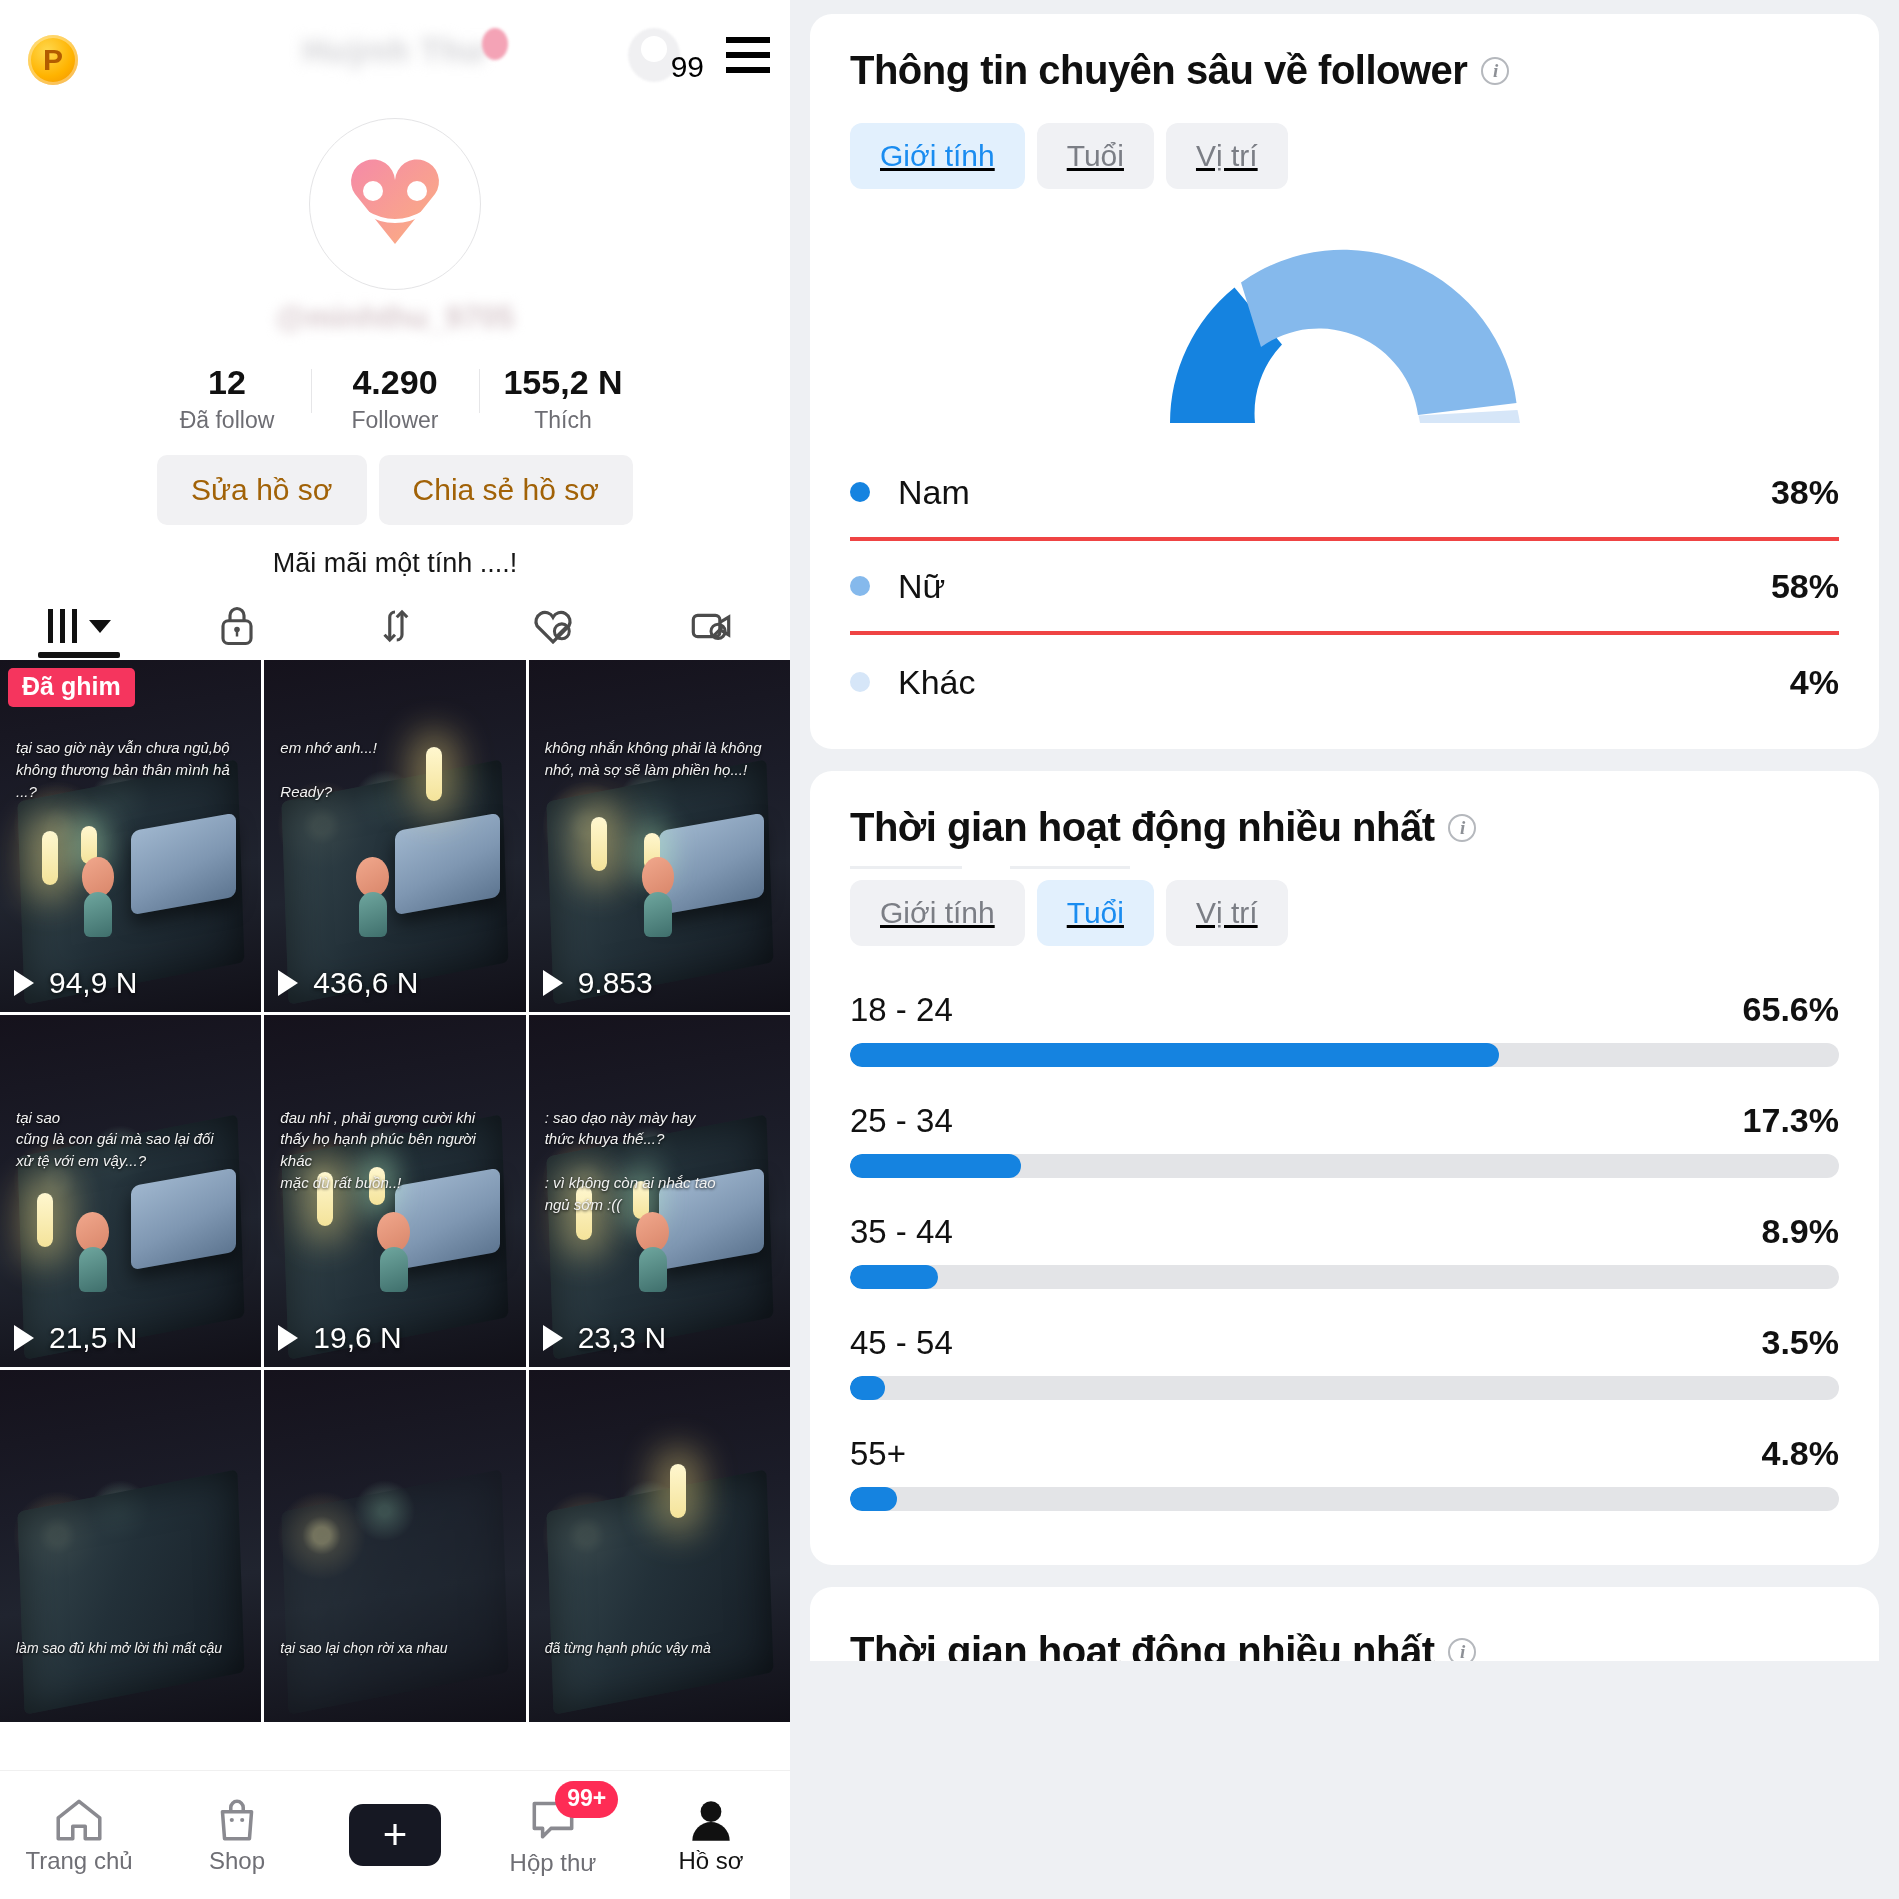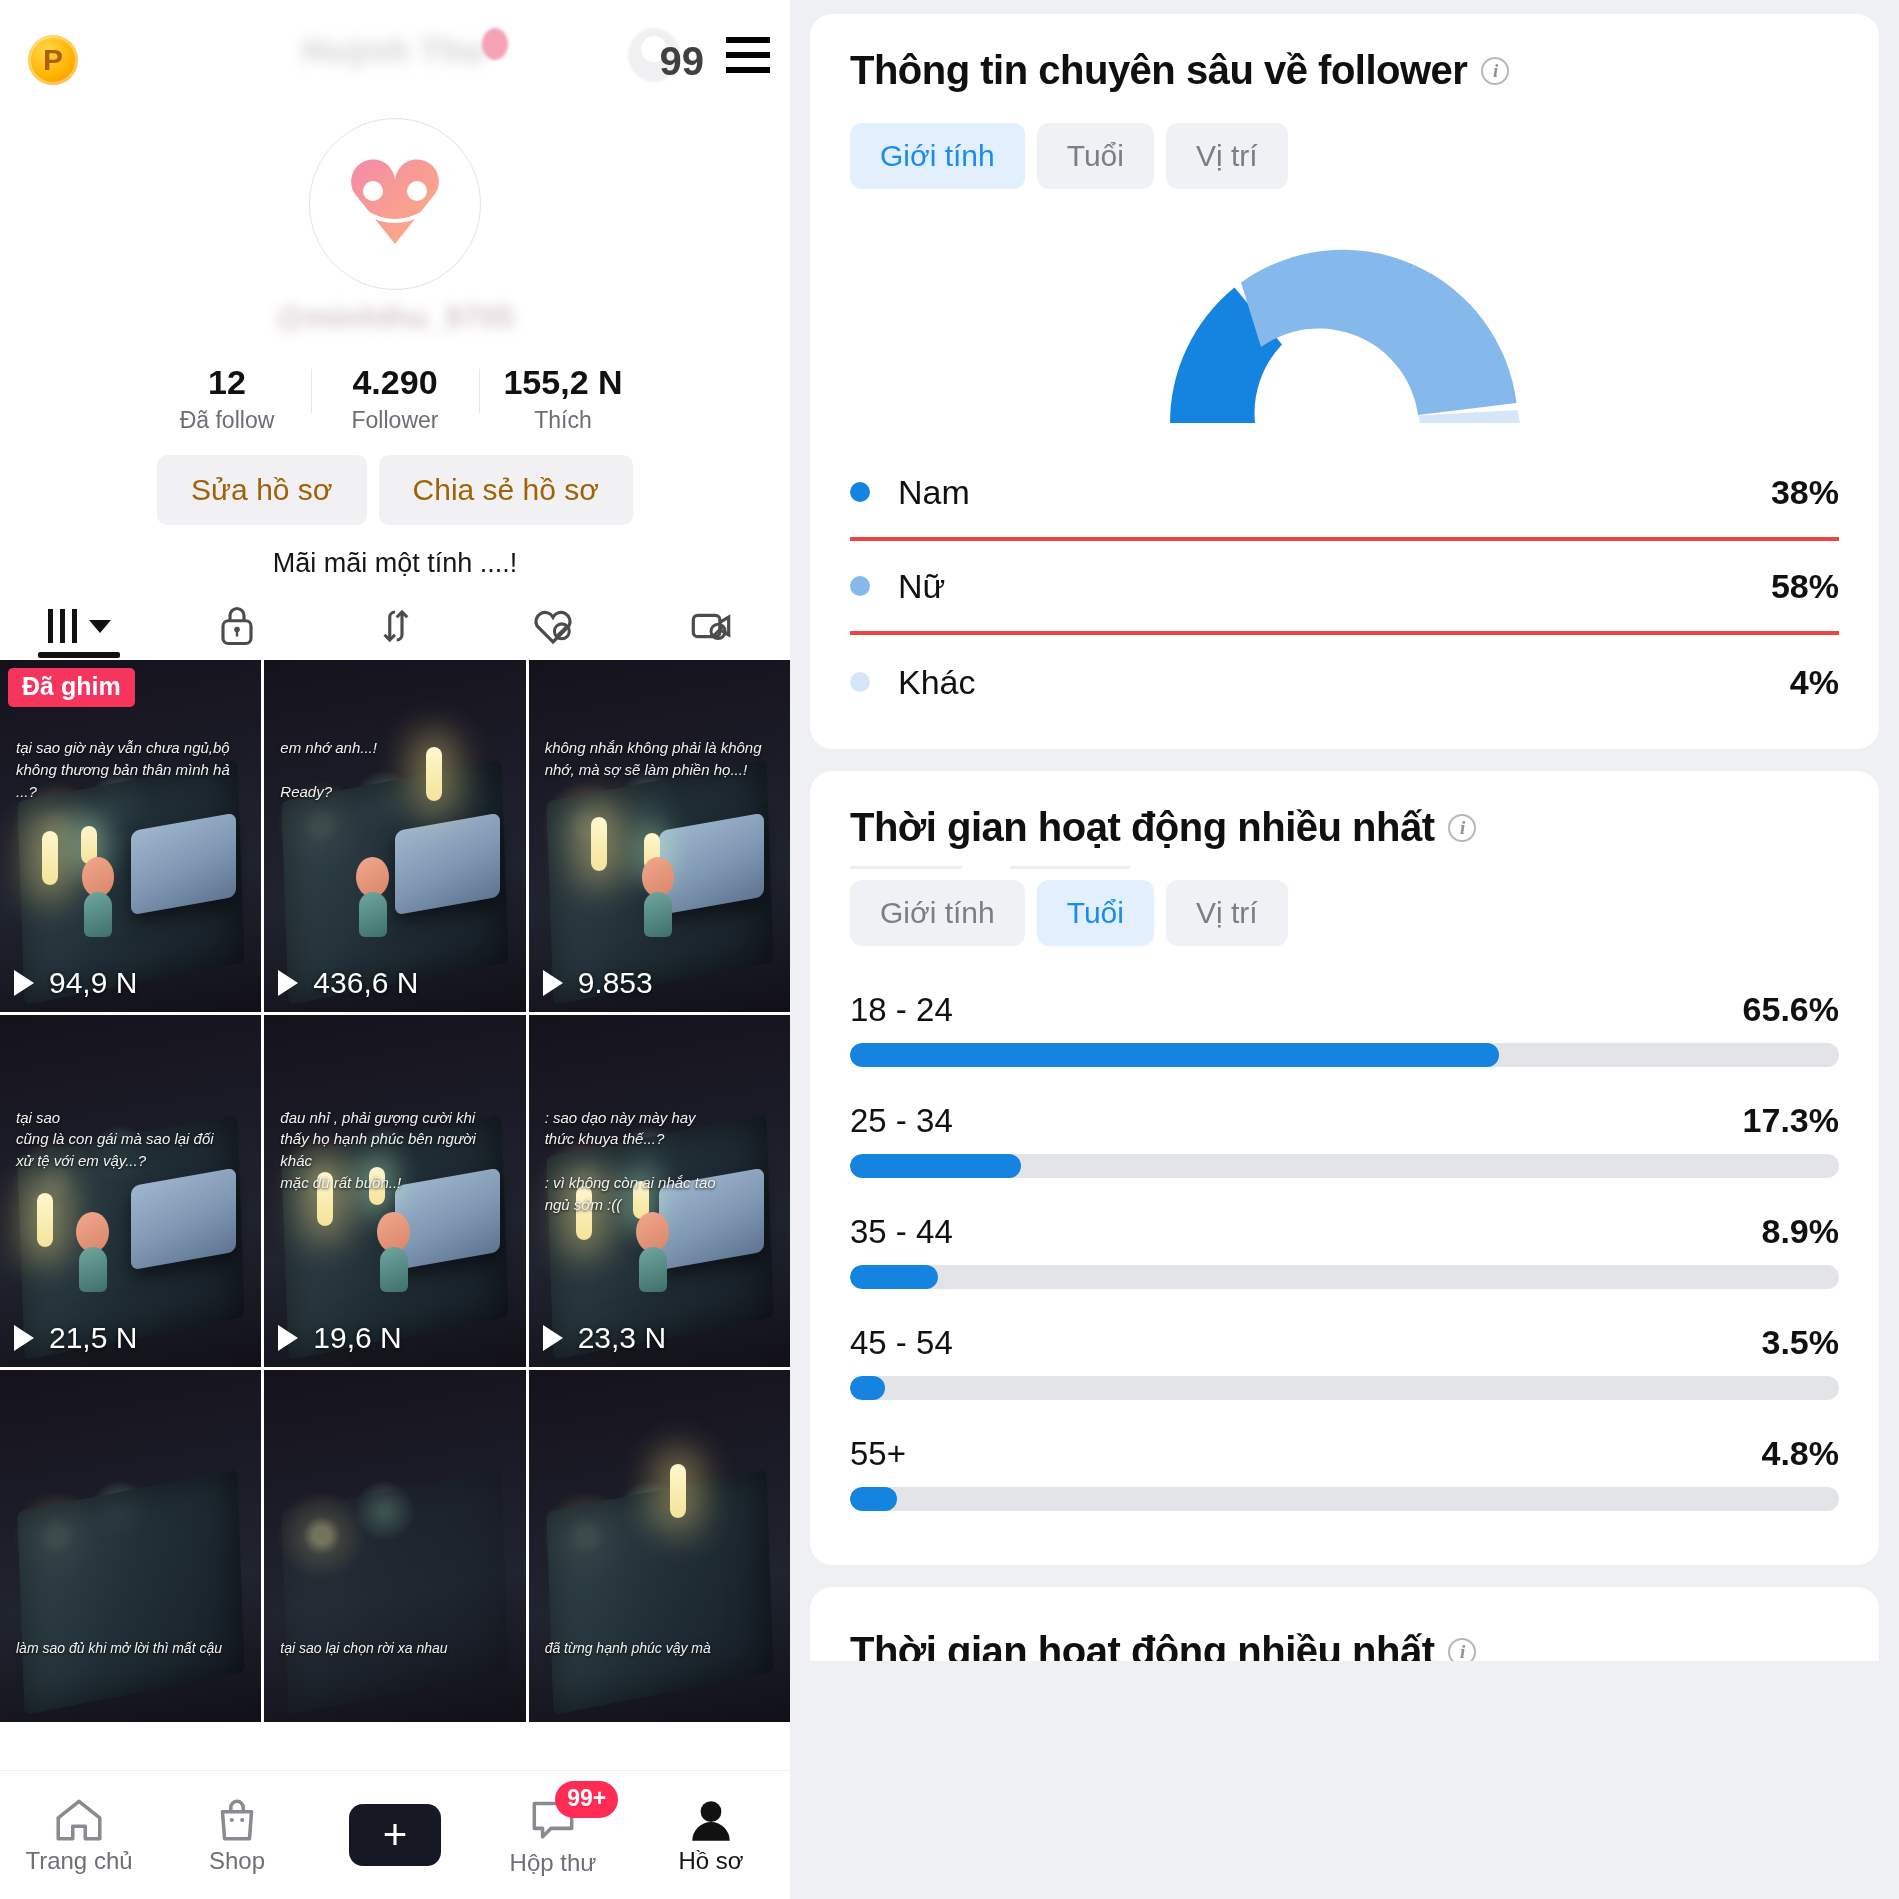--- a/index.html
+++ b/index.html
@@ -44,21 +44,21 @@
   .avatar-mini .ring {
     position: absolute; inset: 0; border-radius: 50%;
     background: #f0f0f2; filter: blur(1px);
   }
   .avatar-mini .head {
     position: absolute; left: 13px; top: 8px; width: 26px; height: 26px;
     border-radius: 50%; background: #fff;
   }
   .avatar-mini .cnt {
     position: absolute; right: -24px; bottom: -2px;
-    font-size: 40px; font-weight: bold; color: #404040;
+    font-size: 30px; font-weight: normal; color: #000000;
   }
   .hamburger { display: flex; flex-direction: column; gap: 9px; padding-left: 24px;}
   .hamburger span { display:block; width: 44px; height: 6px; background: #000; }
 
   .avatar-big {
     position: absolute; left: 50%; top: 118px; transform: translateX(-50%);
     width: 172px; height: 172px; border-radius: 50%;
     border: 1px solid #e4e4e6; background: #fff;
     display: flex; align-items: center; justify-content: center;
   }
@@ -210,21 +210,21 @@
   .card-title {
     display: flex; align-items: center; gap: 14px;
     font-size: 40px; font-weight: bold; color: #101010; letter-spacing: -.5px;
   }
   .info-i {
     width: 28px; height: 28px; border-radius: 50%;
     border: 2px solid #b5b8bd; color: #8d9096;
     font-size: 19px; font-family: "Liberation Serif", serif;
     display: flex; align-items: center; justify-content: center; font-style: italic;
   }
-  .pillrow { display: flex; gap: 12px; margin-top: 30px; position: relative; }
+  .pillrow { display: flex; gap: 12px; margin-top: 30px; position: relative; text-decoration: underline; }
   .pill {
     border: none; border-radius: 12px; height: 66px; padding: 0 30px;
     font-family: "Liberation Sans", sans-serif; font-size: 30px;
     background: #f0f1f4; color: #7b7e85;
     display: flex; align-items: center; justify-content: center;
   }
   .pill.sel { background: #e2f0fd; color: #1a8cf0; }
   .ghostline { position: absolute; top: -14px; left: 0; height: 3px; background: #eceef1; }
 
   

